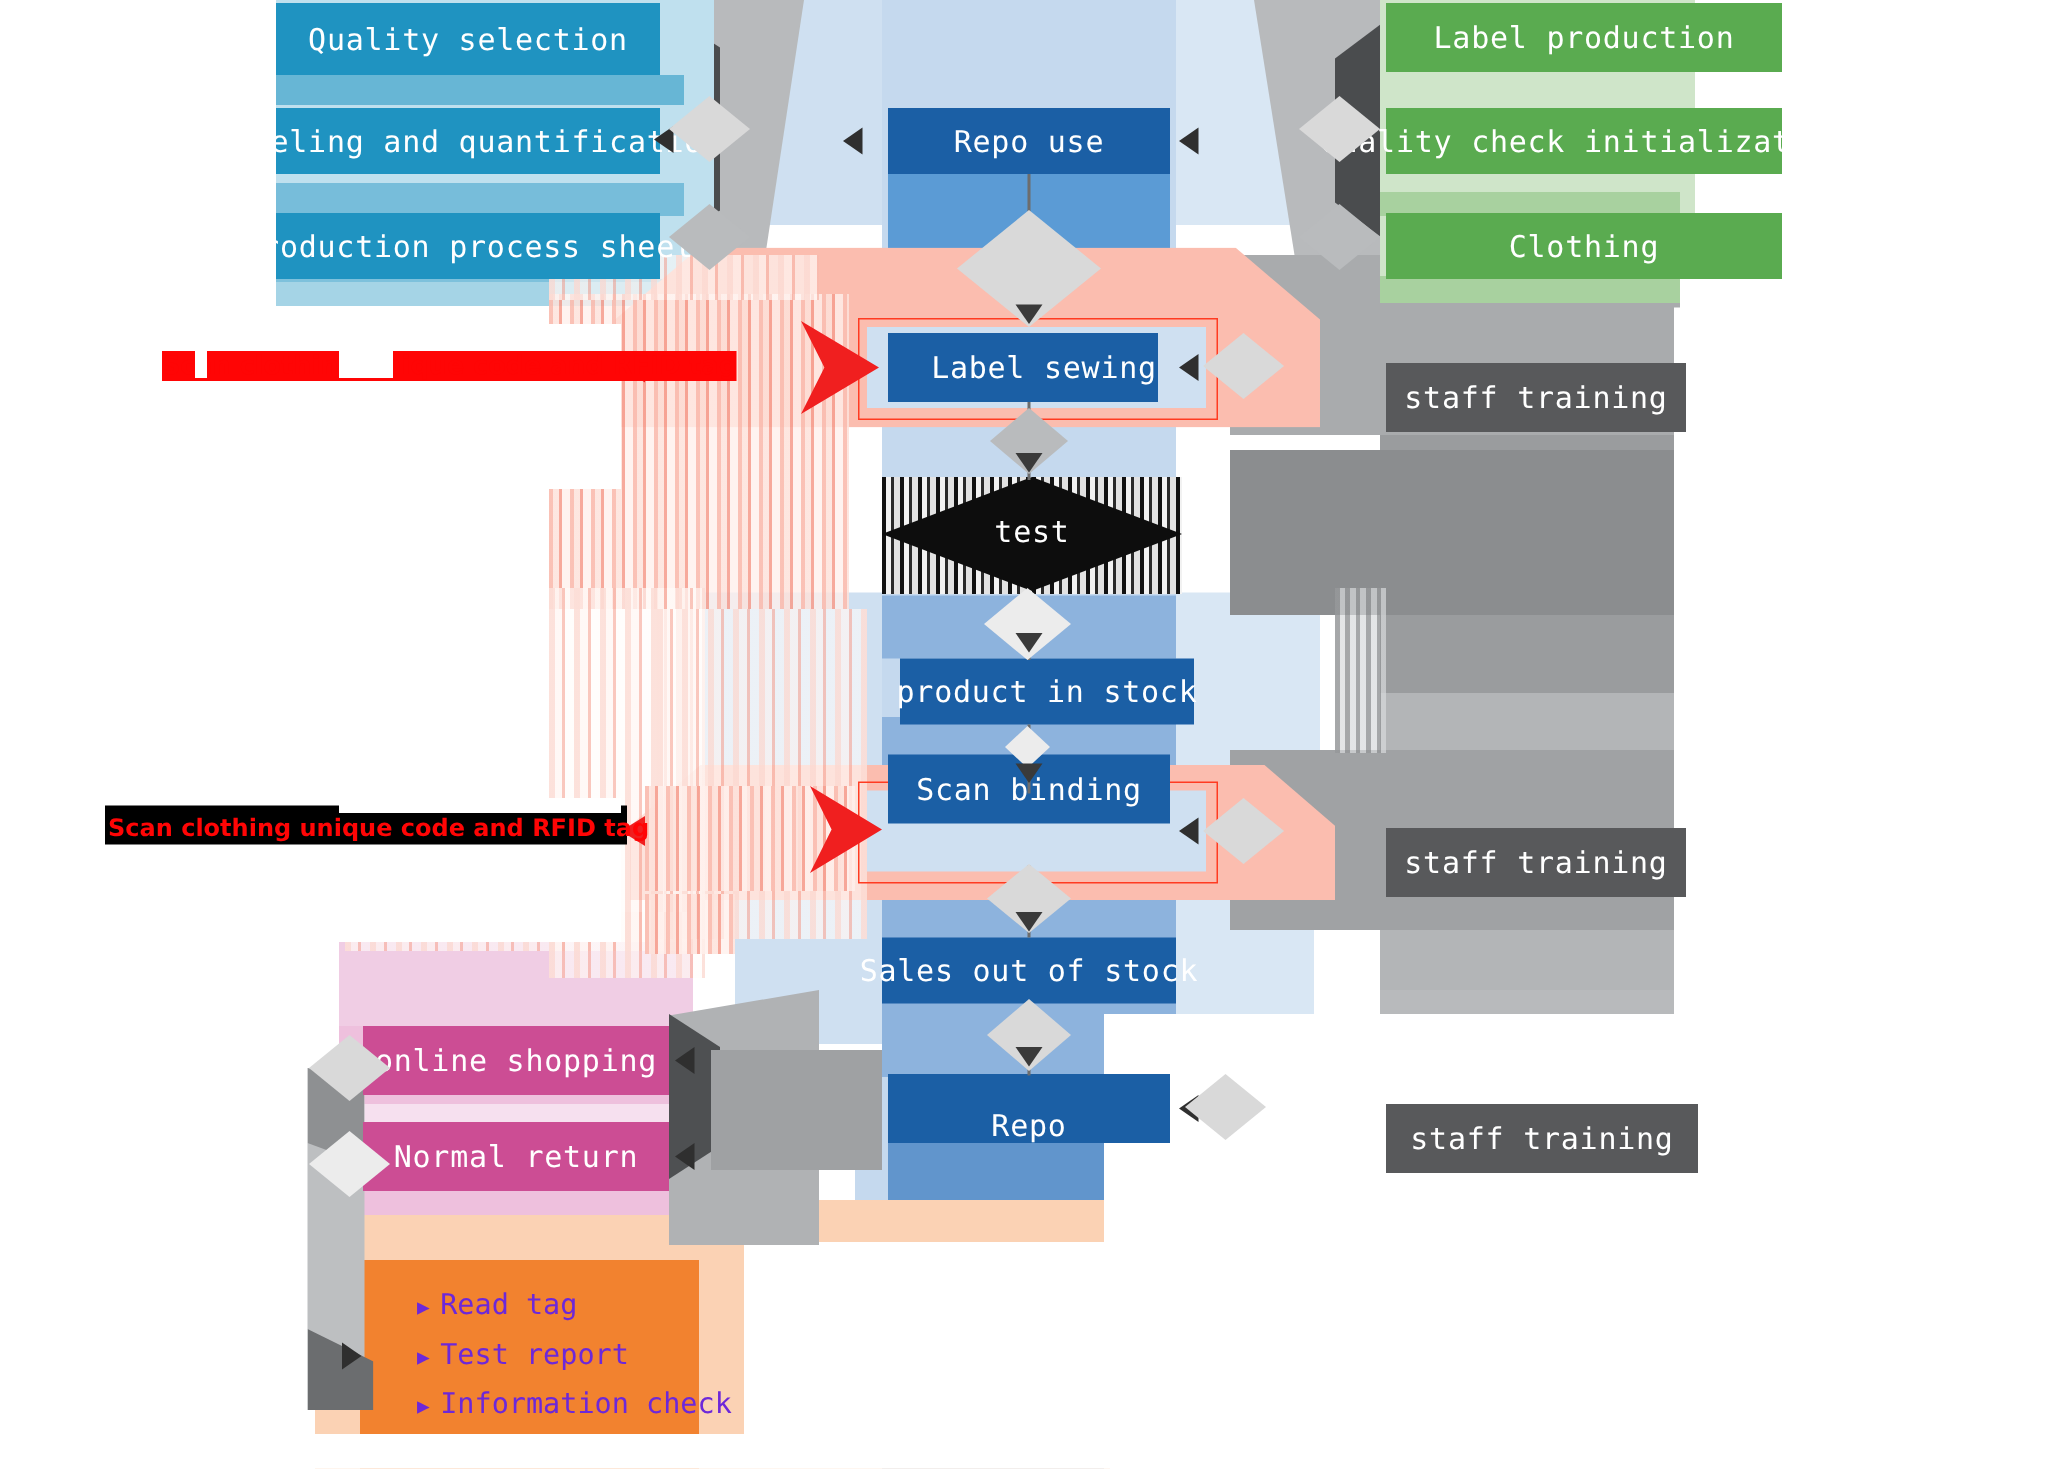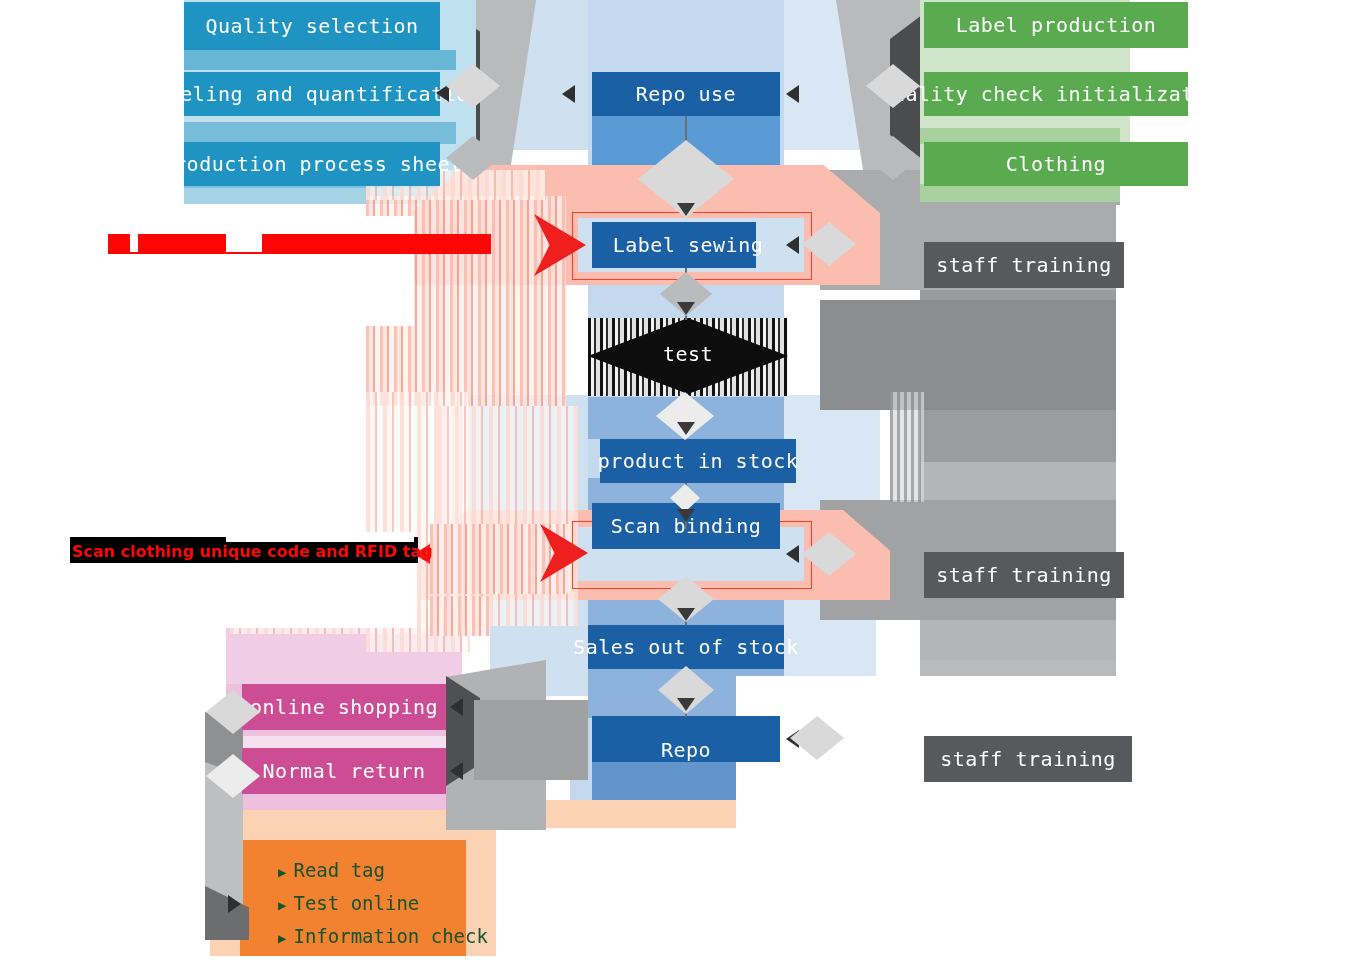--- a/index.html
+++ b/index.html
@@ -64,21 +64,21 @@
   
   .gem{position:absolute;background:#d9d9d9;
        clip-path:polygon(50% 0,100% 50%,50% 100%,0 50%);}
   .gem-dk{background:#b9bbbd;}
   .gem-lt{background:#ececec;}
 
   
   .wedge{position:absolute;}
 
   
-  .blist{position:absolute;color:#14532d;font-size:19px;line-height:31px;}
+  .blist{position:absolute;color:#6d28d9;font-size:19px;line-height:31px;}
   .blist div{white-space:nowrap;}
   .blist .bt{display:inline-block;margin-right:7px;font-size:14px;}
 </style>
 </head>
 <body>
 
 <div id="stage">
 
   <div class="band ly" style="left:588px;top:0;width:196px;height:780px;background:#c5d9ee;"></div>
   <div class="band ly" style="left:588px;top:760px;width:148px;height:219px;background:#6195cc;"></div>
@@ -204,21 +204,21 @@
   <div class="node gray" style="left:924px;top:716px;width:208px;height:46px;">
     <span>staff training</span>
   </div>
 
   <div class="node blue-dk" style="left:592px;top:72px;width:188px;height:44px;">
     <span>Repo use</span>
   </div>
 
   <div class="red-box" style="left:572px;top:212px;width:238px;height:66px;"></div>
   <div class="band ly" style="left:578px;top:218px;width:226px;height:54px;background:#cfe0f1;"></div>
-  <div class="node blue-dk" style="left:592px;top:222px;width:164px;height:46px;padding-left:28px;">
+  <div class="node blue-dk" style="left:592px;top:222px;width:180px;height:46px;padding-left:28px;">
     <span>Label sewing</span>
   </div>
 
   <div class="diamond" style="left:588px;top:318px;width:200px;height:76px;"></div>
   <div class="node diamond-lbl" style="left:588px;top:334px;width:200px;height:40px;">
     <span>test</span>
   </div>
 
   <div class="node blue-dk" style="left:600px;top:439px;width:196px;height:44px;">
     <span>product in stock</span>
@@ -243,21 +243,21 @@
   </div>
   <div class="node magenta" style="left:242px;top:748px;width:204px;height:46px;">
     <span>Normal return</span>
   </div>
 
   <div class="blist" style="left:278px;top:855px;width:190px;">
     <div>
       <span class="bt">▶</span><span>Read tag</span>
     </div>
     <div>
-      <span class="bt">▶</span><span>Test online</span>
+      <span class="bt">▶</span><span>Test report</span>
     </div>
     <div>
       <span class="bt">▶</span><span>Information check</span>
     </div>
   </div>
 
   <div class="stem" style="left:685px;top:116px;width:2px;height:96px;"></div>
   <div class="gem" style="left:638px;top:140px;width:96px;height:78px;"></div>
   <div class="arr arr-d" style="left:677px;top:203px;"></div>
 

